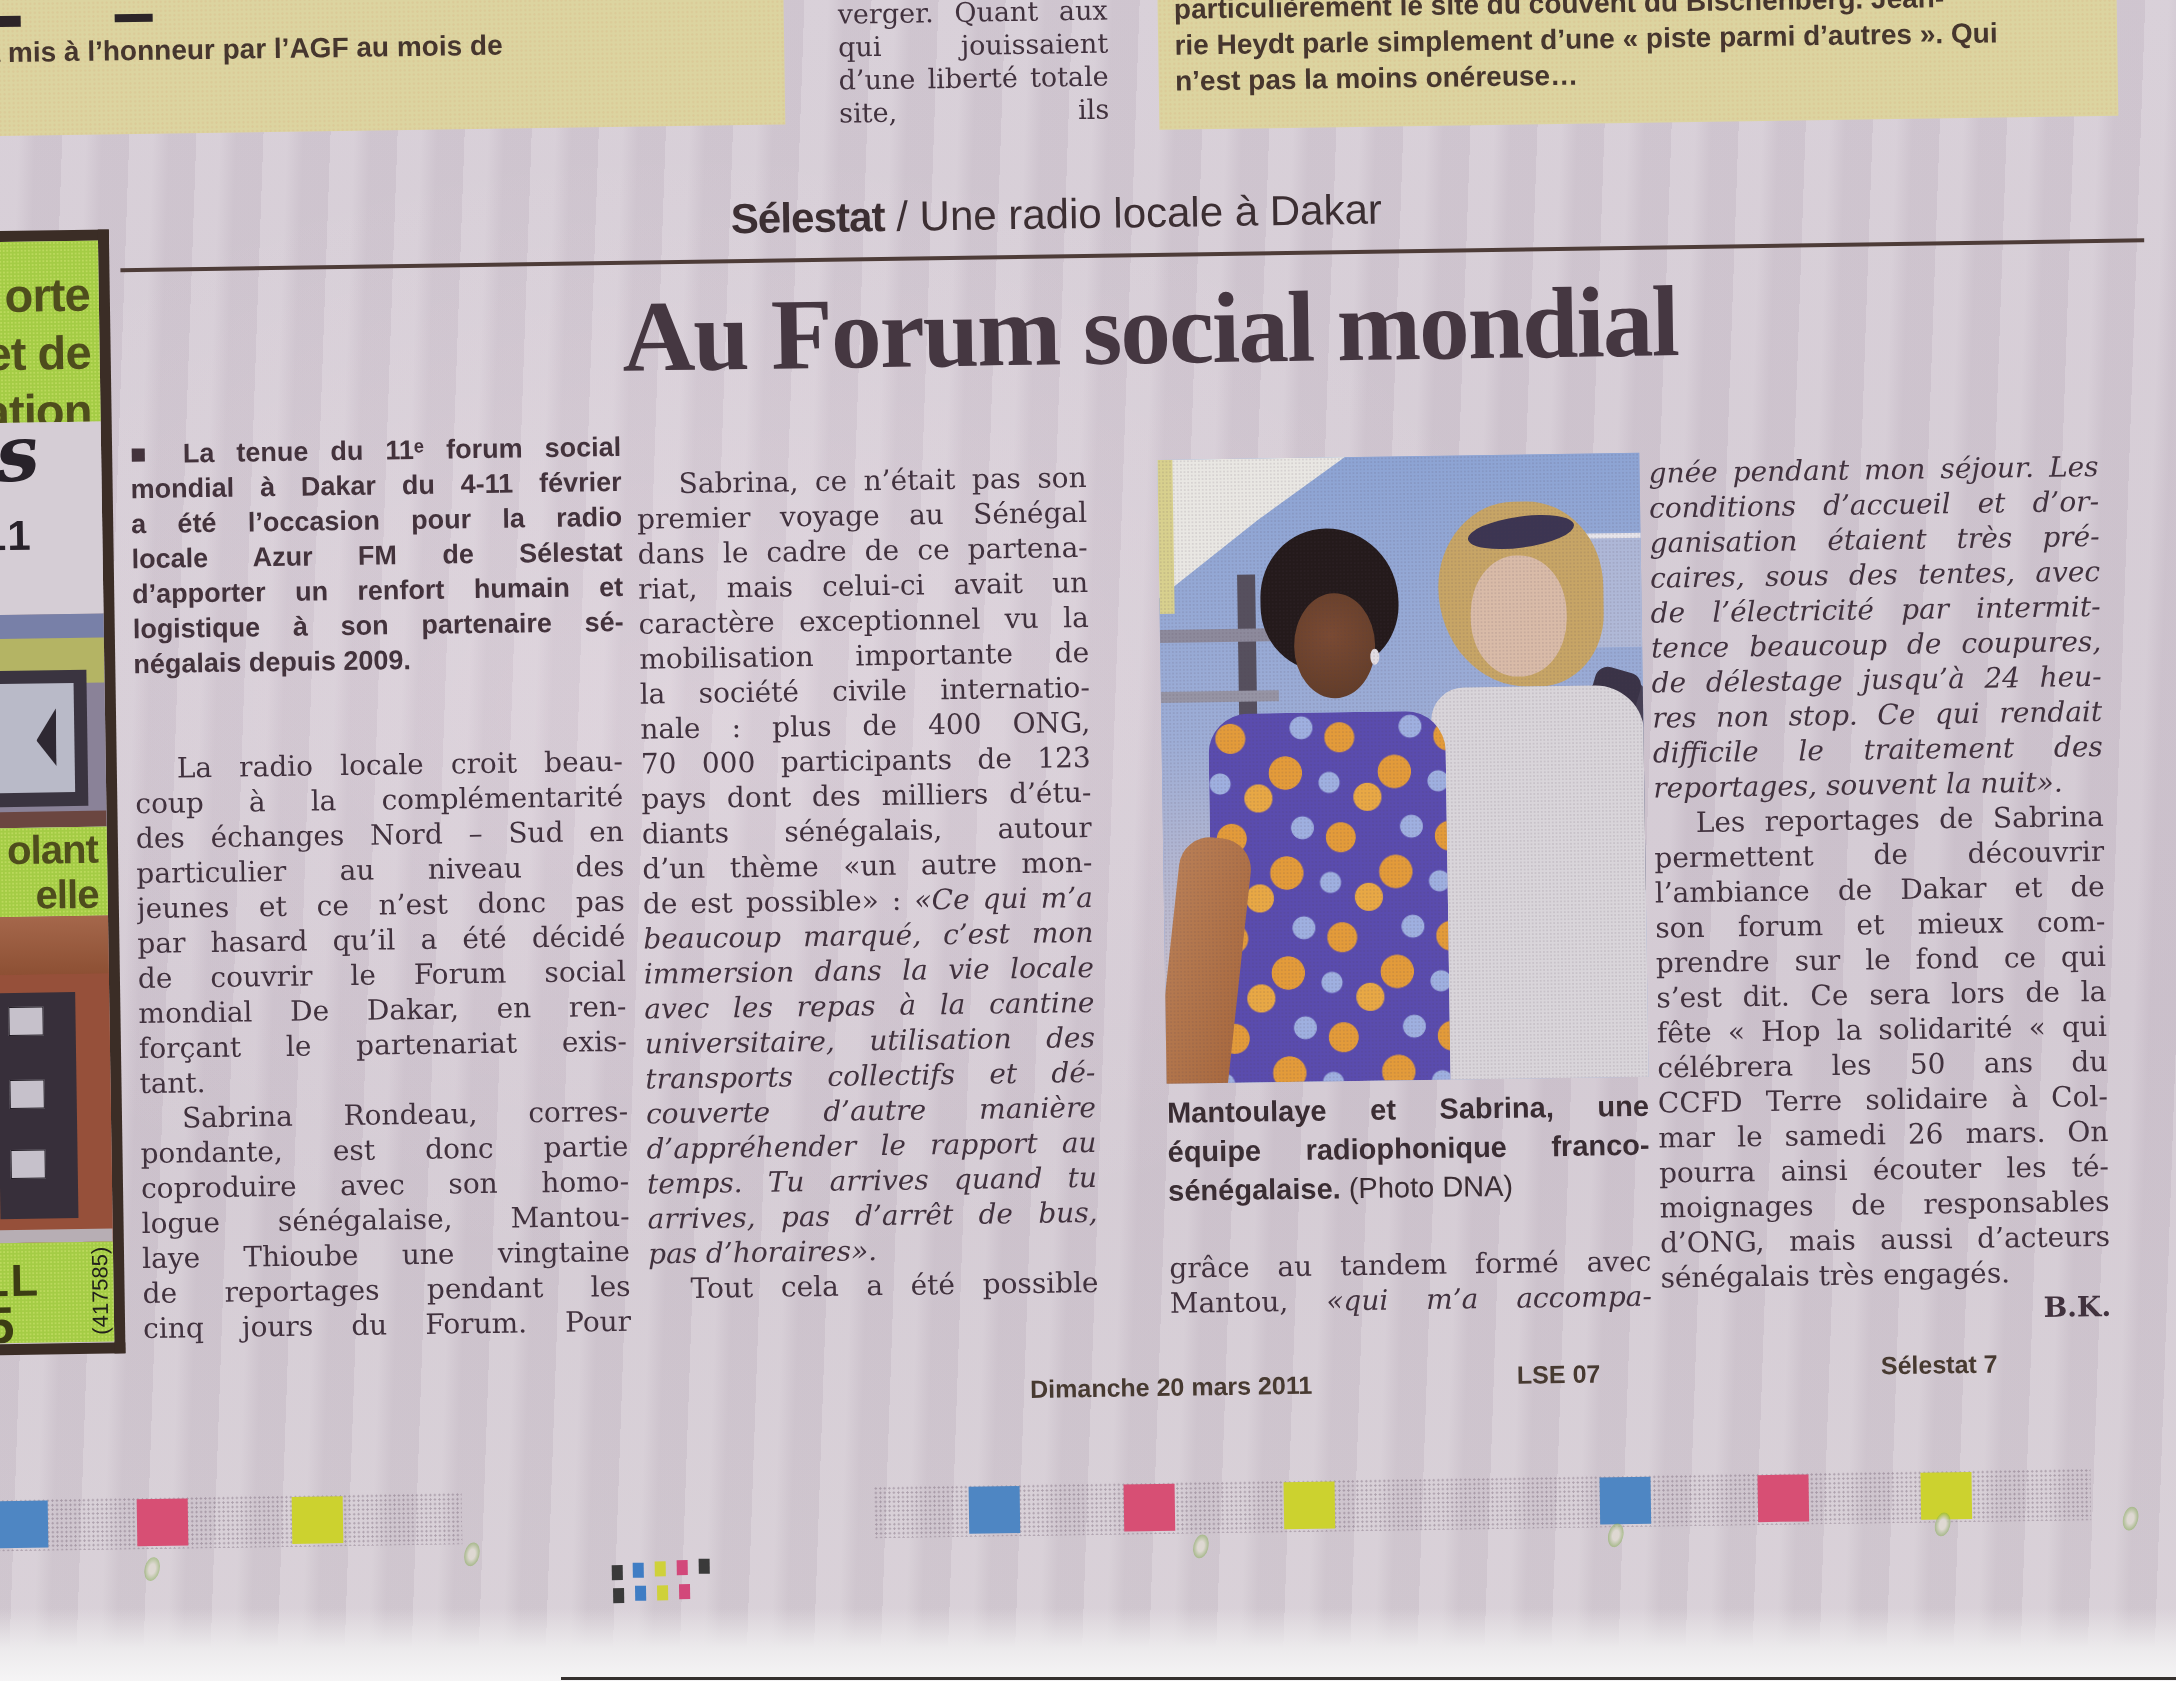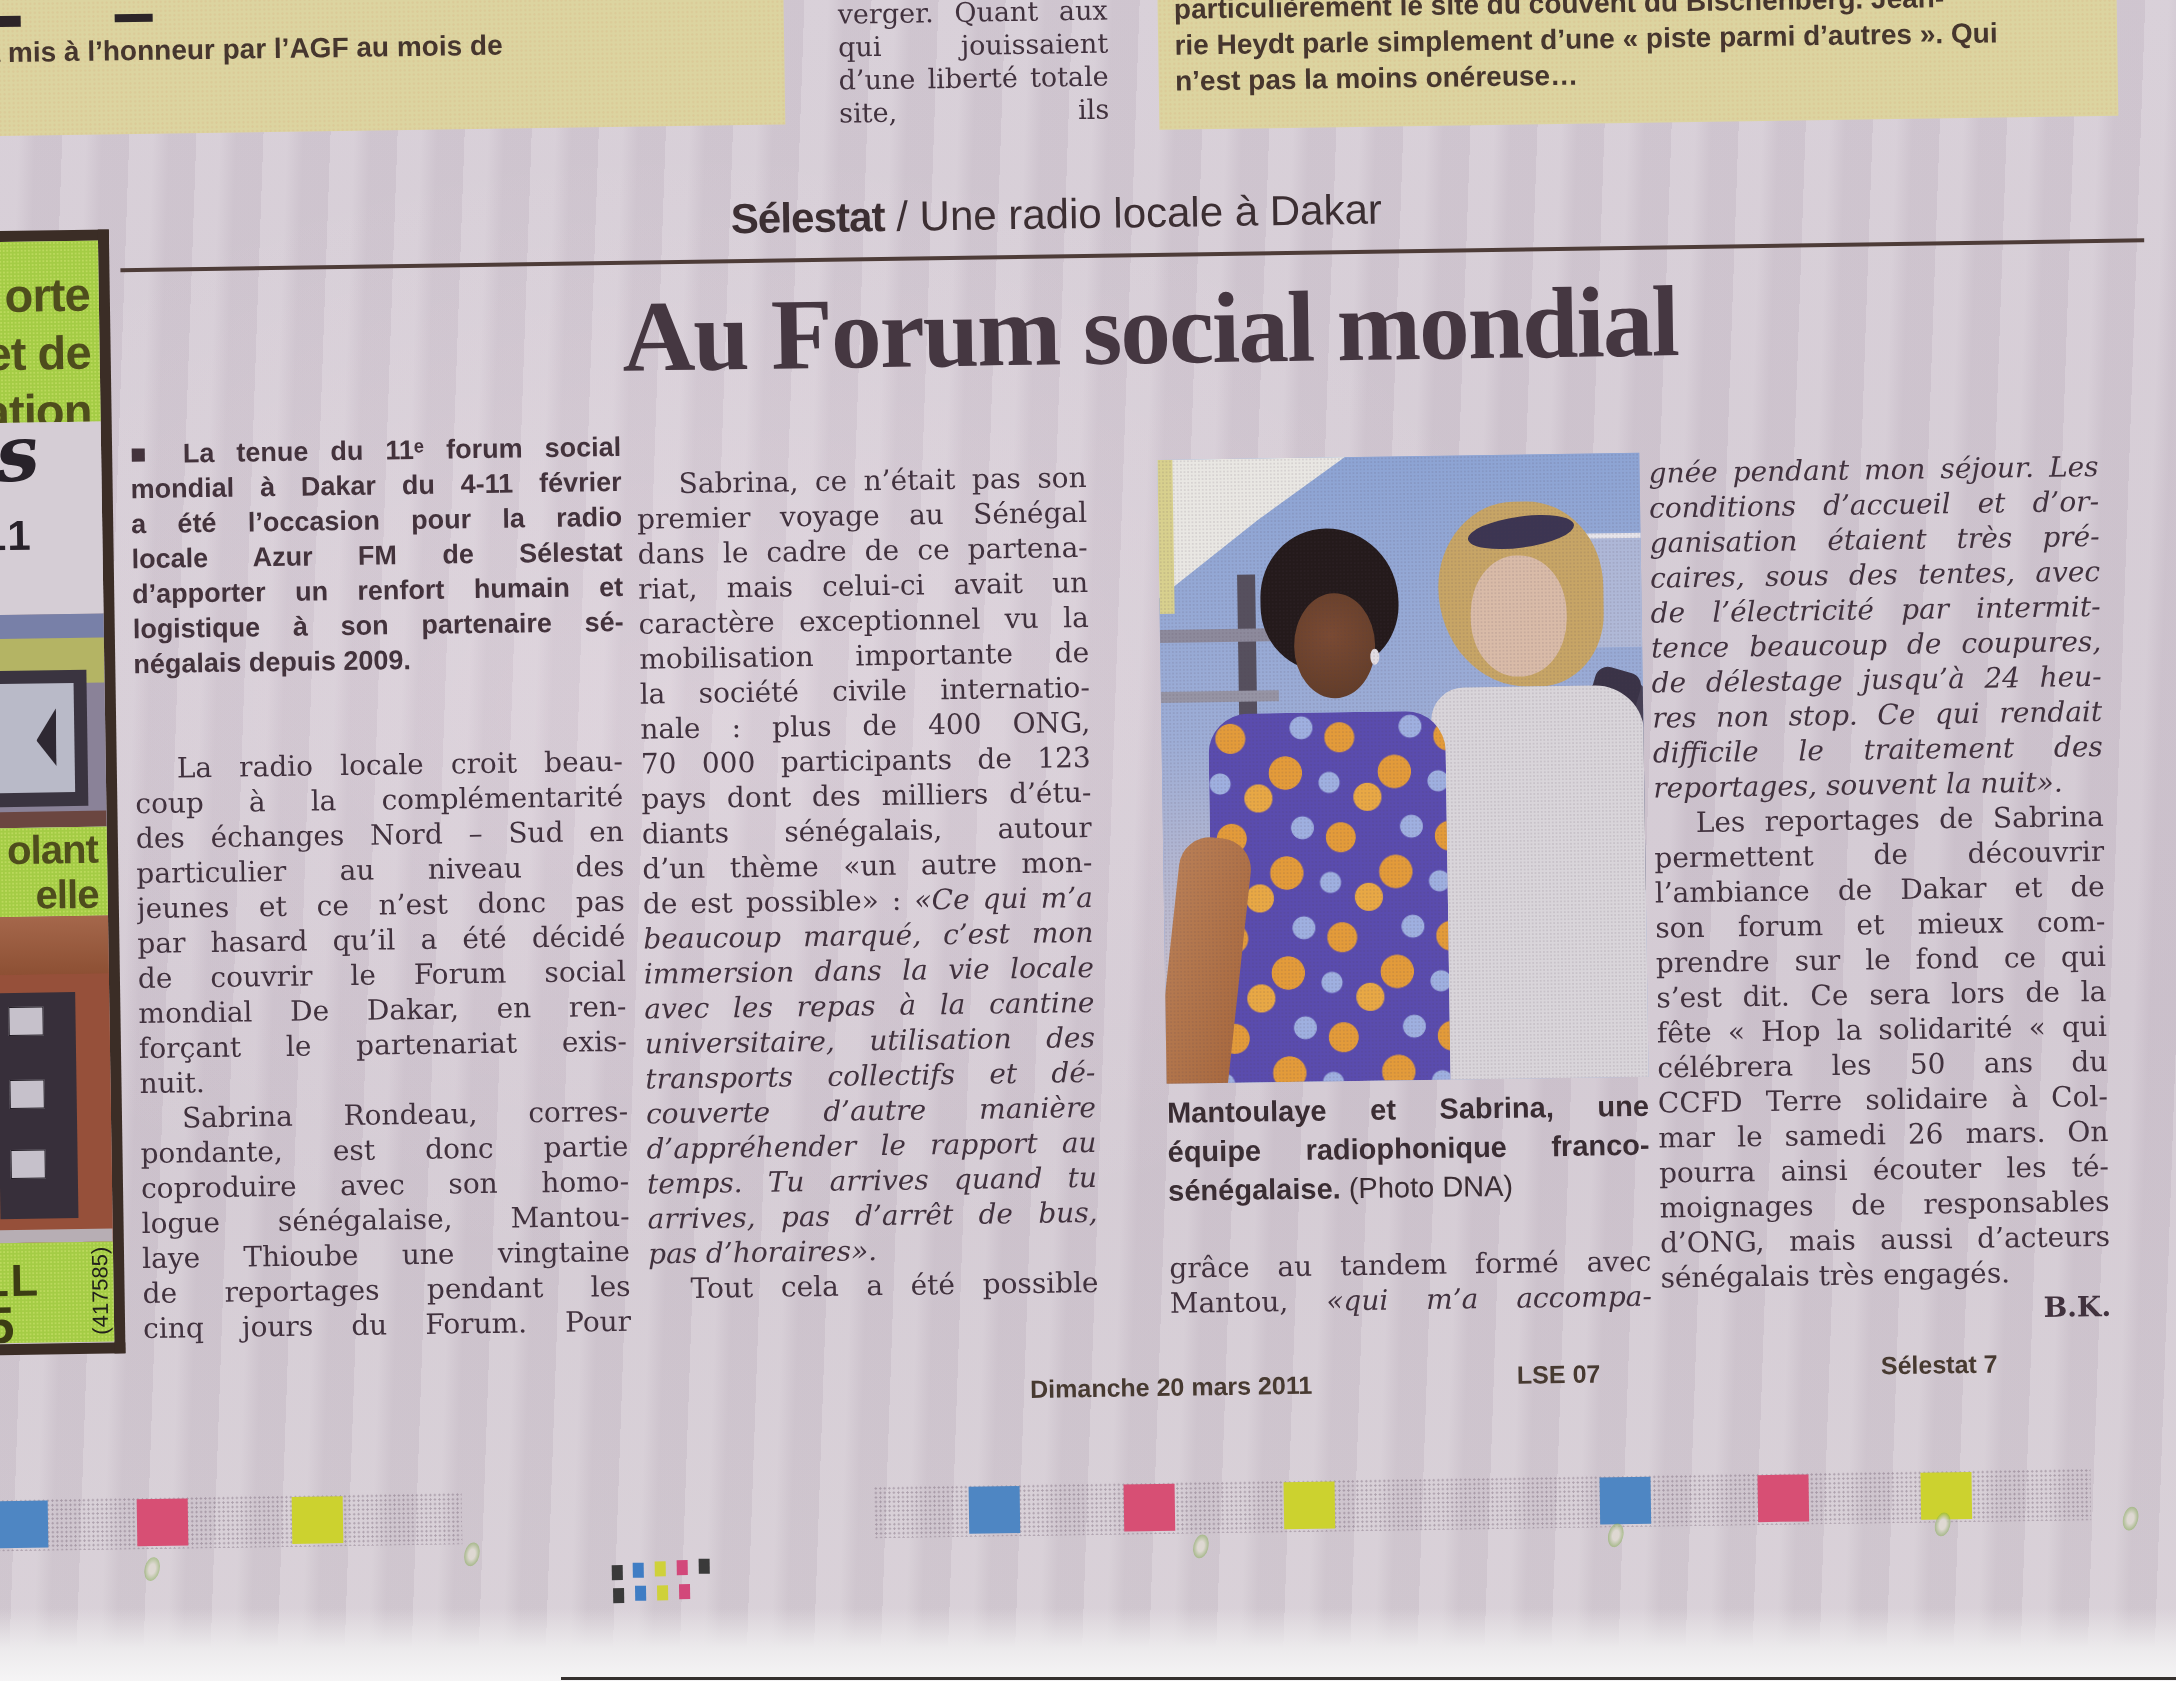--- a/index.html
+++ b/index.html
@@ -225,21 +225,21 @@
     <div class="col serifcol" id="col1" style="left:136px;top:737px;width:488px;">
         <div class="line"><span class="ind"></span><span>La radio locale croit beau-</span></div>
         <div class="line"><span>coup à la complémentarité</span></div>
         <div class="line"><span>des échanges Nord – Sud en</span></div>
         <div class="line"><span>particulier au niveau des</span></div>
         <div class="line"><span>jeunes et ce n’est donc pas</span></div>
         <div class="line"><span>par hasard qu’il a été décidé</span></div>
         <div class="line"><span>de couvrir le Forum social</span></div>
         <div class="line"><span>mondial De Dakar, en ren-</span></div>
         <div class="line"><span>forçant le partenariat exis-</span></div>
-        <div class="line end"><span>nuit.</span></div>
+        <div class="line end"><span>tant.</span></div>
         <div class="line"><span class="ind"></span><span>Sabrina Rondeau, corres-</span></div>
         <div class="line"><span>pondante, est donc partie</span></div>
         <div class="line"><span>coproduire avec son homo-</span></div>
         <div class="line"><span>logue sénégalaise, Mantou-</span></div>
         <div class="line"><span>laye Thioube une vingtaine</span></div>
         <div class="line"><span>de reportages pendant les</span></div>
         <div class="line"><span>cinq jours du Forum. Pour</span></div>
       </div>
     <div class="col serifcol" id="col2" style="left:642px;top:460px;width:450px;">
         <div class="line"><span class="ind"></span><span>Sabrina, ce n’était pas son</span></div>

